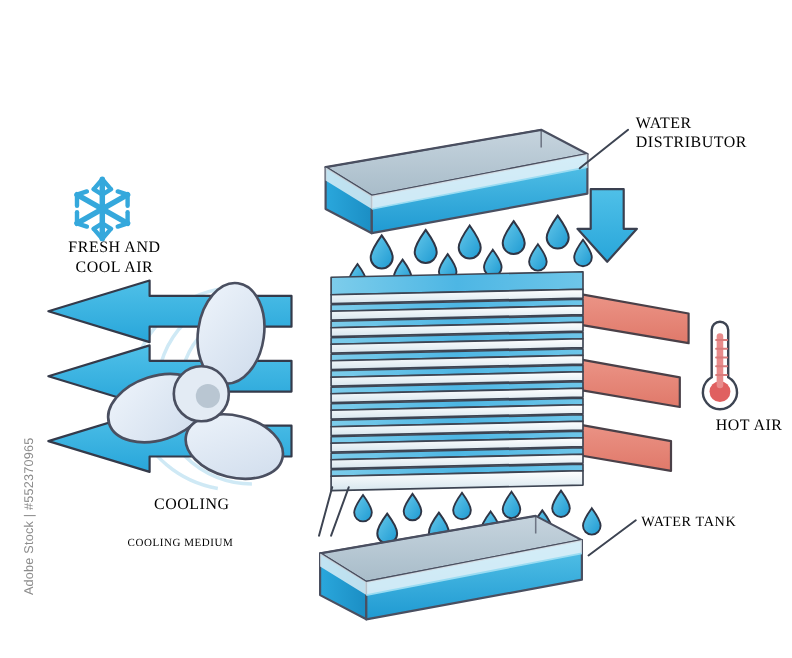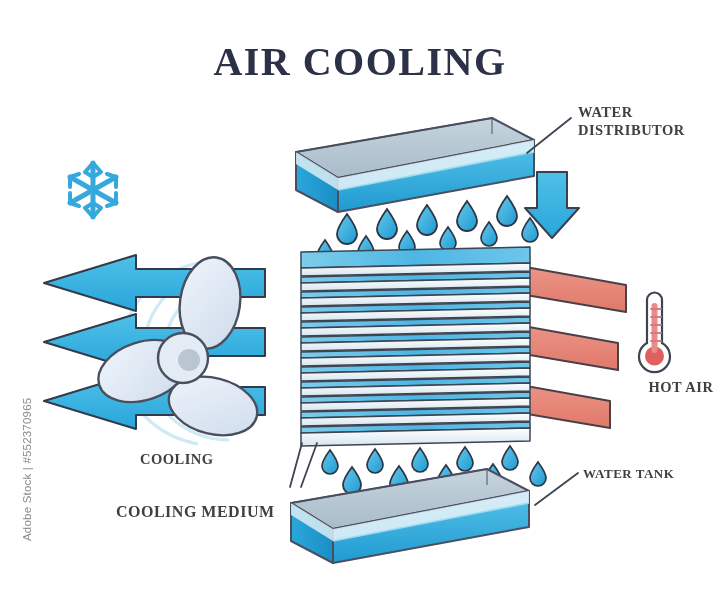--- a/index.html
+++ b/index.html
@@ -9,38 +9,38 @@
     font-family:"Liberation Serif", serif;
     overflow:hidden;
     position:relative;
   }
   #stage{position:absolute;left:0;top:0;width:720px;height:598px;}
   #stage > svg{position:absolute;left:0;top:0;}
 
   .lbl{
     position:absolute;
     font-family:"Liberation Serif", serif;
-    font-weight:bold;
-    color:#404040;
+    font-weight:normal;
+    color:#000000;
     letter-spacing:0.5px;
     line-height:1.22;
     white-space:pre-line;
   }
   #page-title{
     left:0;top:38px;width:720px;
     text-align:center;
     font-size:40px;
     font-weight:bold;
     letter-spacing:1.5px;
     color:#2b3147;
   }
   #label-water-distributor{left:578px;top:104px;font-size:14.5px;text-align:left;}
   #label-fresh-cool-air{left:34px;top:217px;width:140px;font-size:14.5px;text-align:center;}
   #label-blower{left:140px;top:451px;font-size:14.5px;}
-  #label-cooling-medium{left:116px;top:502px;font-size:16px;}
+  #label-cooling-medium{left:116px;top:488px;font-size:10px;}
   #label-hot-air{left:636px;top:379px;width:90px;font-size:14.5px;text-align:center;}
   #label-water-tank{left:583px;top:466px;font-size:13px;}
 
   #watermark{
     position:absolute;left:-58px;top:450px;width:170px;
     transform:rotate(-90deg);
     transform-origin:center center;
     font-family:"Liberation Sans", sans-serif;
     font-size:11.5px;
     color:#8b8b8b;
@@ -341,24 +341,25 @@
 
     <g stroke="#3d4452" stroke-width="1.8" fill="none" stroke-linecap="round">
       <path d="M571,118 L527,153"></path>
       <path d="M578,473 L535,505"></path>
       <path d="M301,487 L317,443"></path>
       <path d="M290,487 L302,443"></path>
     </g>
 
   </svg>
 
-  <div id="page-title" class="lbl">AIR COOLING</div>
 
   <div id="label-water-distributor" class="lbl">WATER
 DISTRIBUTOR</div>
+  <div id="label-fresh-cool-air" class="lbl">FRESH AND
+COOL AIR</div>
   <div id="label-blower" class="lbl">COOLING</div>
   <div id="label-cooling-medium" class="lbl">COOLING MEDIUM</div>
   <div id="label-hot-air" class="lbl">HOT AIR</div>
   <div id="label-water-tank" class="lbl">WATER TANK</div>
 
   <div id="watermark">Adobe Stock | #552370965</div>
 
 </div>
 
 </body></html>

